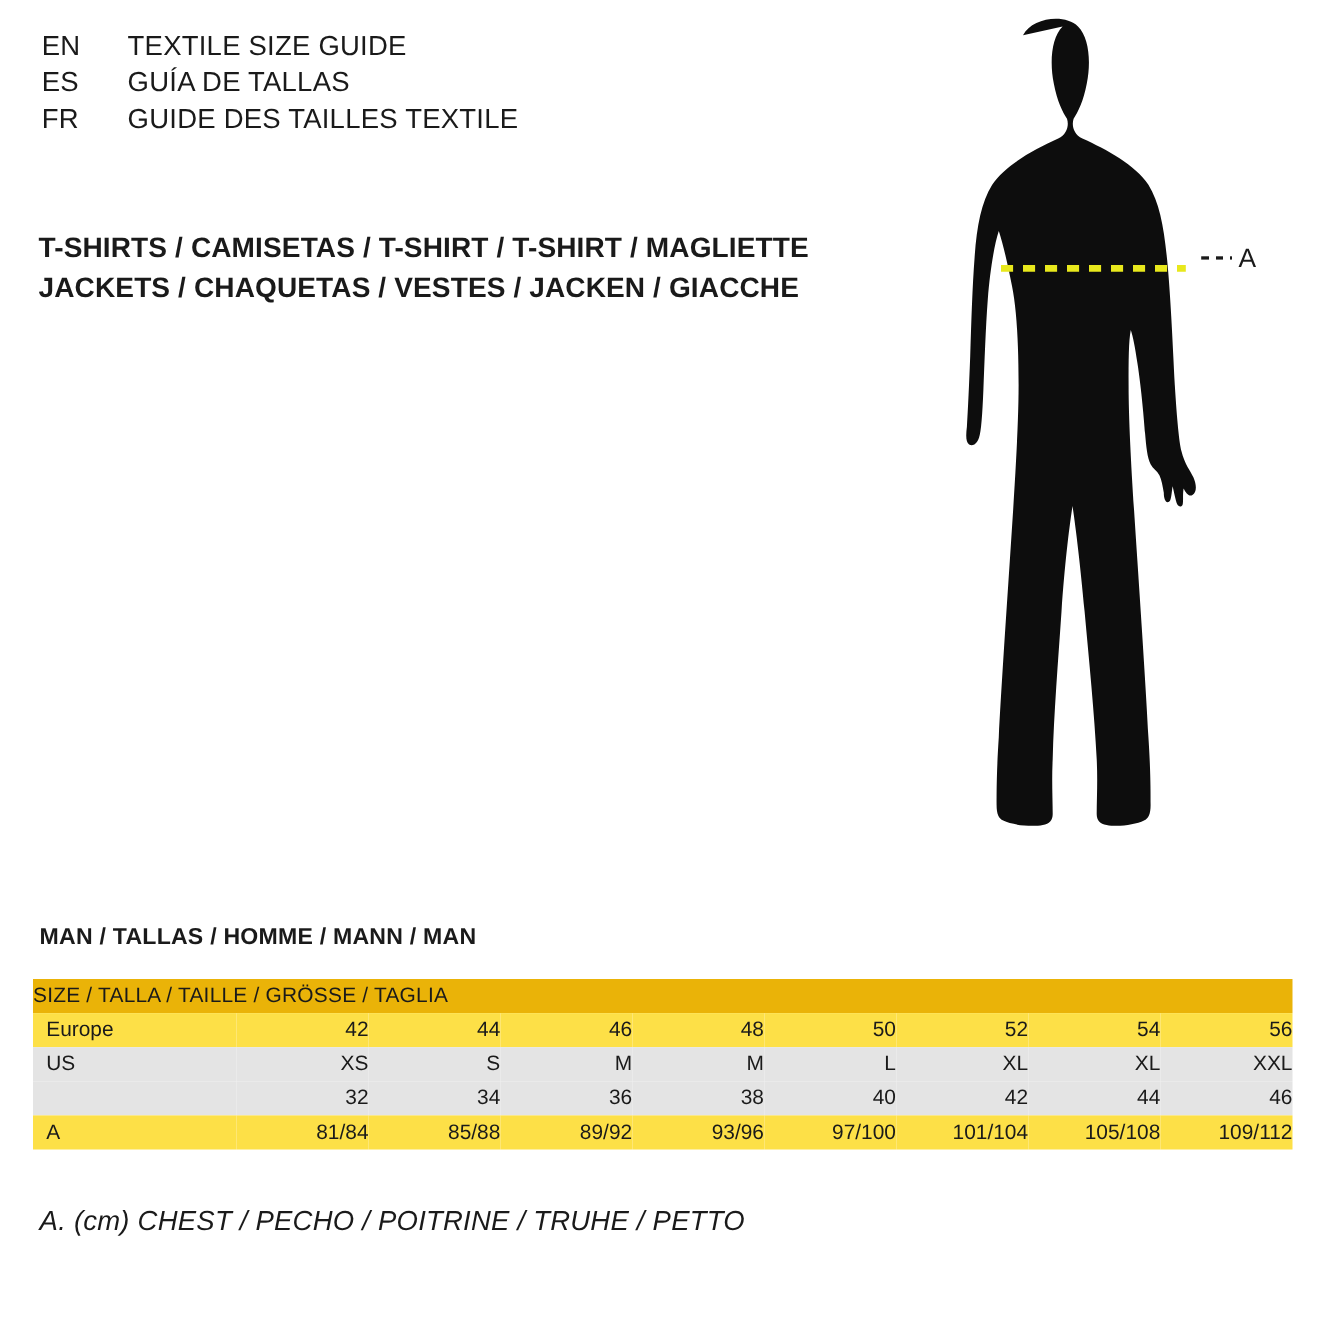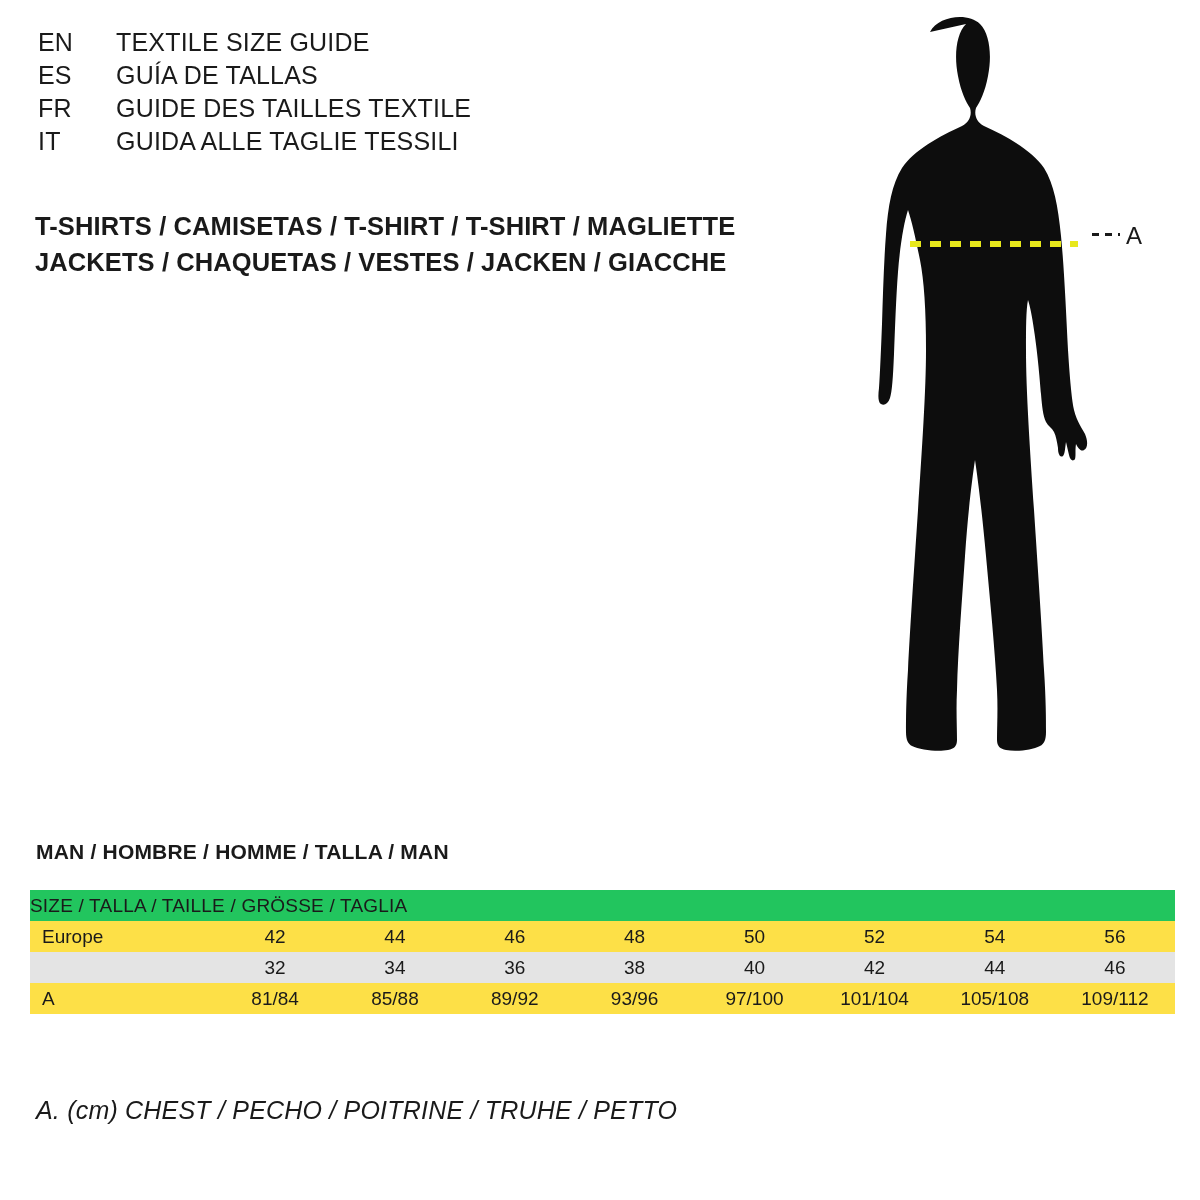--- a/index.html
+++ b/index.html
@@ -96,38 +96,38 @@
     width: 1145px;
     border-collapse: collapse;
     font-size: 19px;
   }
   table.size-table td {
     height: 31px;
     padding: 0;
     vertical-align: middle;
   }
   .row-head {
-    background: #22c55e;
+    background: #eab308;
   }
   .row-head td {
     font-size: 19px;
     font-weight: normal;
     padding-left: 12px;
     letter-spacing: .2px;
   }
   .row-light { background: #fde047; }
   .row-grey  { background: #e4e4e4; }
 
   .col-label {
     width: 175px;
     padding-left: 12px !important;
     text-align: left;
   }
   .cell {
-    text-align: center;
+    text-align: right;
     width: 121px;
   }
 
   .footnote {
     position: absolute;
     top: 1096px;
     left: 36px;
     font-size: 25px;
     letter-spacing: .2px;
     font-style: italic;
@@ -141,24 +141,20 @@
     <span class="lang-code">EN</span>
     <span class="lang-text">TEXTILE SIZE GUIDE</span>
   </div>
   <div class="lang-row">
     <span class="lang-code">ES</span>
     <span class="lang-text">GUÍA DE TALLAS</span>
   </div>
   <div class="lang-row">
     <span class="lang-code">FR</span>
     <span class="lang-text">GUIDE DES TAILLES TEXTILE</span>
-  </div>
-  <div class="lang-row">
-    <span class="lang-code">IT</span>
-    <span class="lang-text">GUIDA ALLE TAGLIE TESSILI</span>
   </div>
 </div>
 
 <div class="category-block">
   <div class="category-line">T-SHIRTS / CAMISETAS / T-SHIRT / T-SHIRT / MAGLIETTE</div>
   <div class="category-line">JACKETS / CHAQUETAS / VESTES / JACKEN / GIACCHE</div>
 </div>
 
 <div class="figure">
   <svg width="340" height="790" viewBox="0 0 340 790" xmlns="http://www.w3.org/2000/svg">
@@ -219,39 +215,50 @@
       C146,92 141,82 138,66
       C134,46 136,24 146,14
       Z" transform="translate(-10,0)"></path>
 
     <line x1="80" y1="234" x2="248" y2="234" stroke="#e8e81c" stroke-width="6" stroke-dasharray="11 9"></line>
   </svg>
 </div>
 <div class="measure-dots"></div>
 <div class="measure-label">A</div>
 
-<div class="section-title">MAN / HOMBRE / HOMME / TALLA / MAN</div>
+<div class="section-title">MAN / TALLAS / HOMME / MANN / MAN</div>
 
 <table class="size-table">
   <tbody>
       <tr class="row-head">
     <td colspan="9">SIZE / TALLA / TAILLE / GRÖSSE / TAGLIA</td>
   </tr>
   <tr class="row-light">
     <td class="col-label">Europe</td>
     <td class="cell">42</td>
     <td class="cell">44</td>
     <td class="cell">46</td>
     <td class="cell">48</td>
     <td class="cell">50</td>
     <td class="cell">52</td>
     <td class="cell">54</td>
     <td class="cell">56</td>
   </tr>
   <tr class="row-grey">
+    <td class="col-label">US</td>
+    <td class="cell">XS</td>
+    <td class="cell">S</td>
+    <td class="cell">M</td>
+    <td class="cell">M</td>
+    <td class="cell">L</td>
+    <td class="cell">XL</td>
+    <td class="cell">XL</td>
+    <td class="cell">XXL</td>
+  </tr>
+  <tr class="row-grey">
     <td class="col-label"></td>
     <td class="cell">32</td>
     <td class="cell">34</td>
     <td class="cell">36</td>
     <td class="cell">38</td>
     <td class="cell">40</td>
     <td class="cell">42</td>
     <td class="cell">44</td>
     <td class="cell">46</td>
   </tr>

